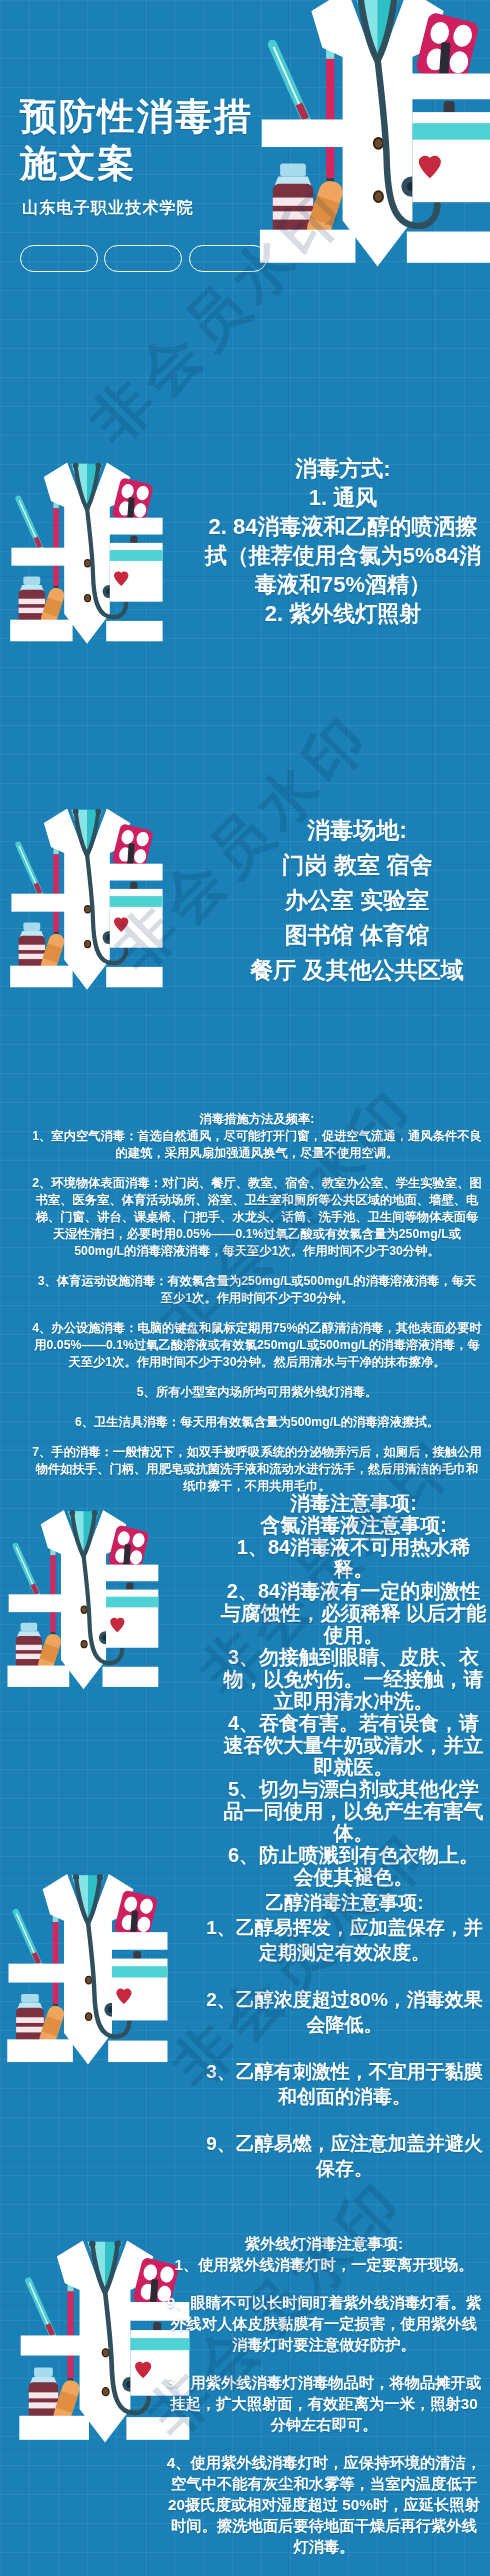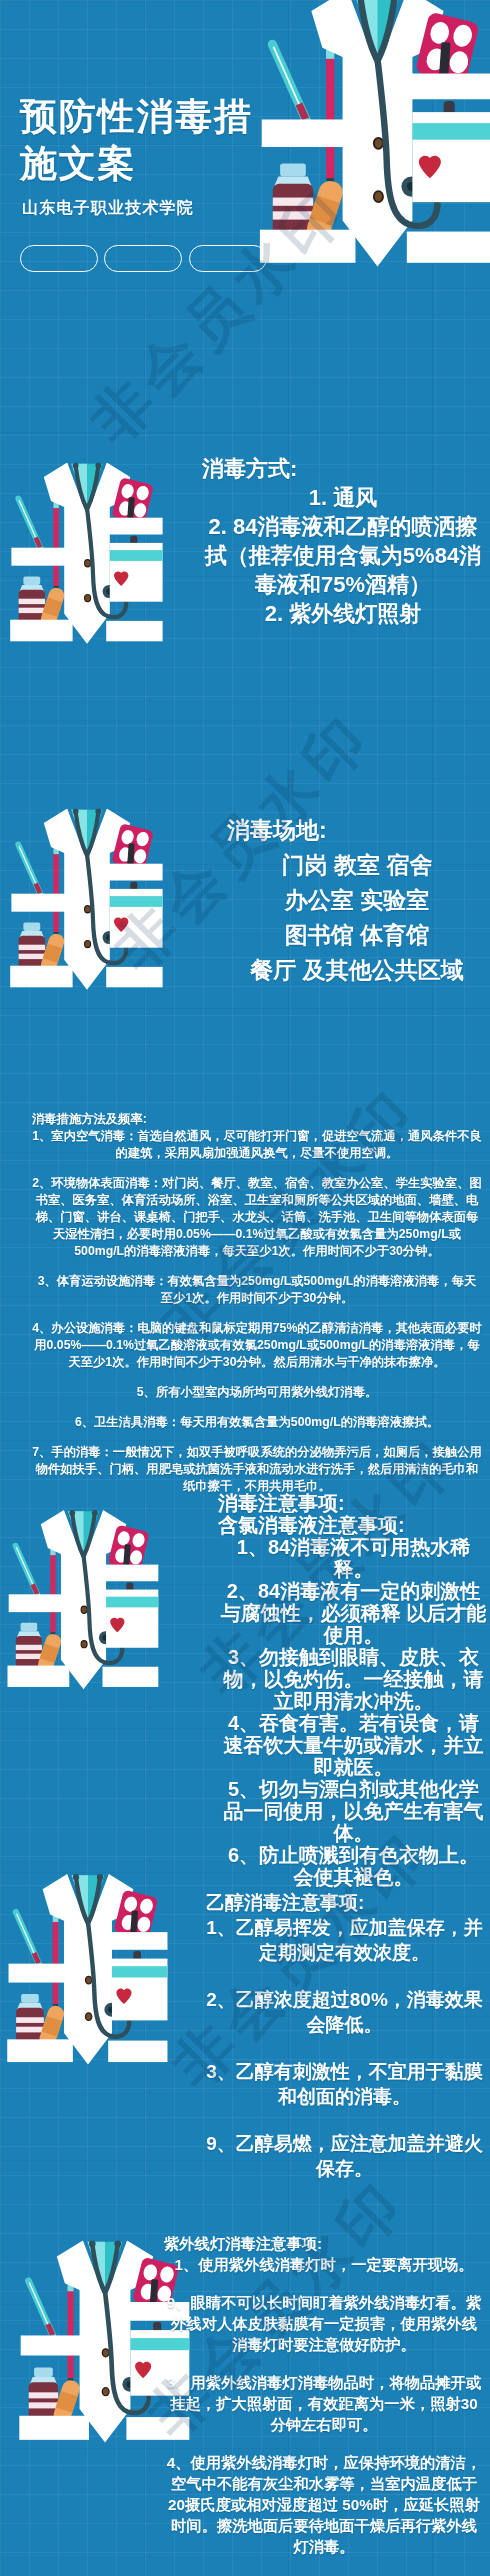--- a/index.html
+++ b/index.html
@@ -17,21 +17,21 @@
   }
   .wm{
     position:absolute;z-index:6;pointer-events:none;white-space:nowrap;
     font-size:59px;font-weight:700;letter-spacing:7.4px;
     color:rgba(9,46,82,.16);
     transform:rotate(-45deg);transform-origin:0 0;
   }
   .illus{position:absolute;z-index:1;}
   .txt{position:absolute;z-index:3;font-weight:700;text-shadow:0 0.6px 1.2px rgba(8,48,80,.30);}
   .txt p{margin:0;text-align:center;}
-  .h{margin:0;}
+  .h{margin:0;text-align:center;}
   #title{left:20px;top:93px;font-size:37px;line-height:47px;letter-spacing:1.8px;text-shadow:0 1.2px 1.8px rgba(8,48,80,.35);}
   #subtitle{left:22px;top:198px;font-size:16px;letter-spacing:1.2px;}
   #pills{position:absolute;left:19.6px;top:245px;display:flex;gap:6.7px;z-index:3;}
   .pill{width:78px;height:27px;border:1.8px solid #ffffff;border-radius:14.7px;box-sizing:border-box;}
   #methods-text{left:202px;top:454px;width:282px;font-size:22px;line-height:29px;}
   #venues-text{left:227px;top:813px;width:260px;font-size:23px;line-height:35px;}
   #freq-text{left:32px;top:1111px;width:450px;font-size:12.3px;line-height:17px;}
   #freq-text p + p{margin-top:13px;}
   #chlorine-text{left:218px;top:1492px;width:271px;font-size:20px;line-height:22px;}
   #chlorine-text p + p{}

